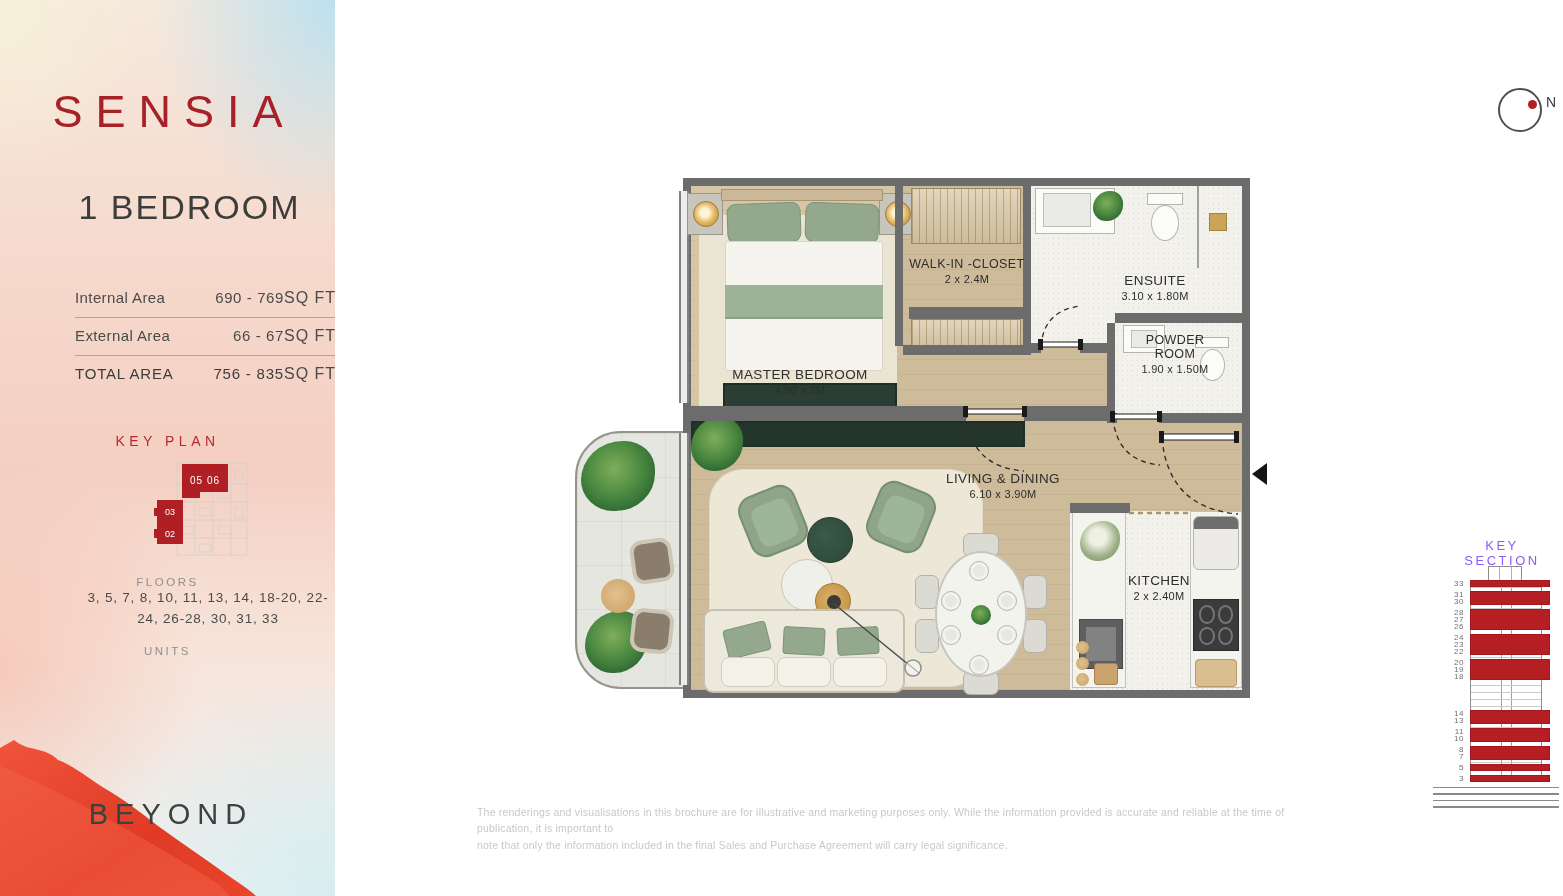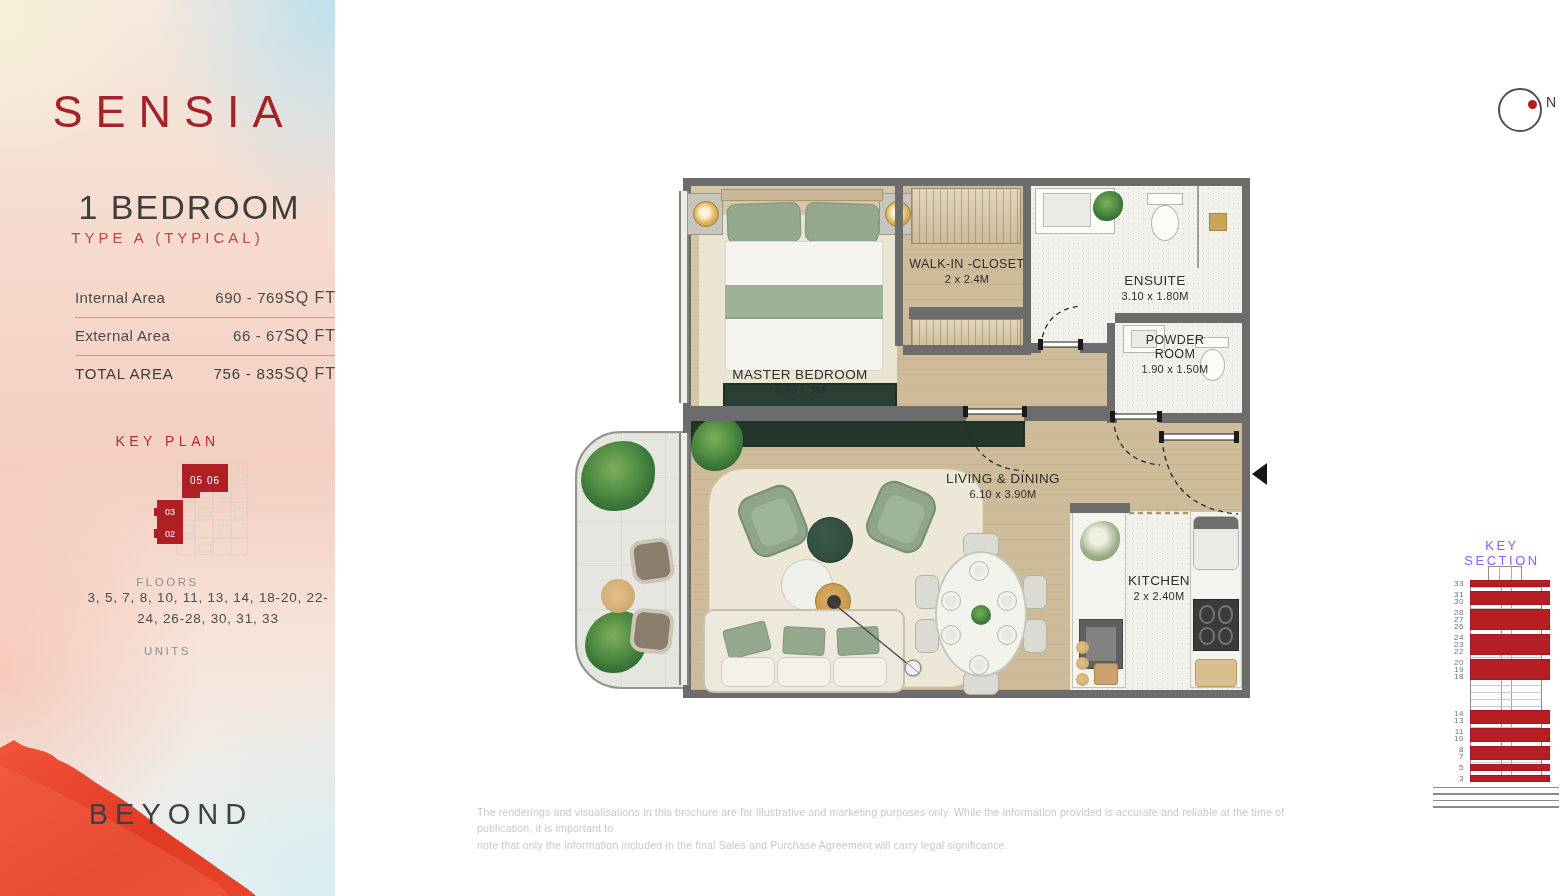--- a/index.html
+++ b/index.html
@@ -116,21 +116,20 @@
   .armchair { position:absolute; border-radius:16px; background:#8fa489; border:2px solid #75906f; }
   .armchair .cushion { position:absolute; left:9px; top:11px; width:40px; height:42px; border-radius:10px; background:#9db598; }
   .pillow { position:absolute; background:#94a88e; border:1px solid #7c9377; border-radius:4px; }
 </style>
 </head>
 <body>
 
 <aside class="sidebar">
   <div class="logo">SENSIA</div>
   <h1 class="unit-title">1 BEDROOM</h1>
-  <div class="unit-subtitle">TYPE A (TYPICAL)</div>
 
   <div class="area-table">
     <div class="area-row">
       <span class="a-label">Internal Area</span>
       <span class="a-val">690 - 769</span>
       <span class="a-unit">SQ FT</span>
     </div>
     <div class="area-row">
       <span class="a-label">External Area</span>
       <span class="a-val">66 - 67</span>

